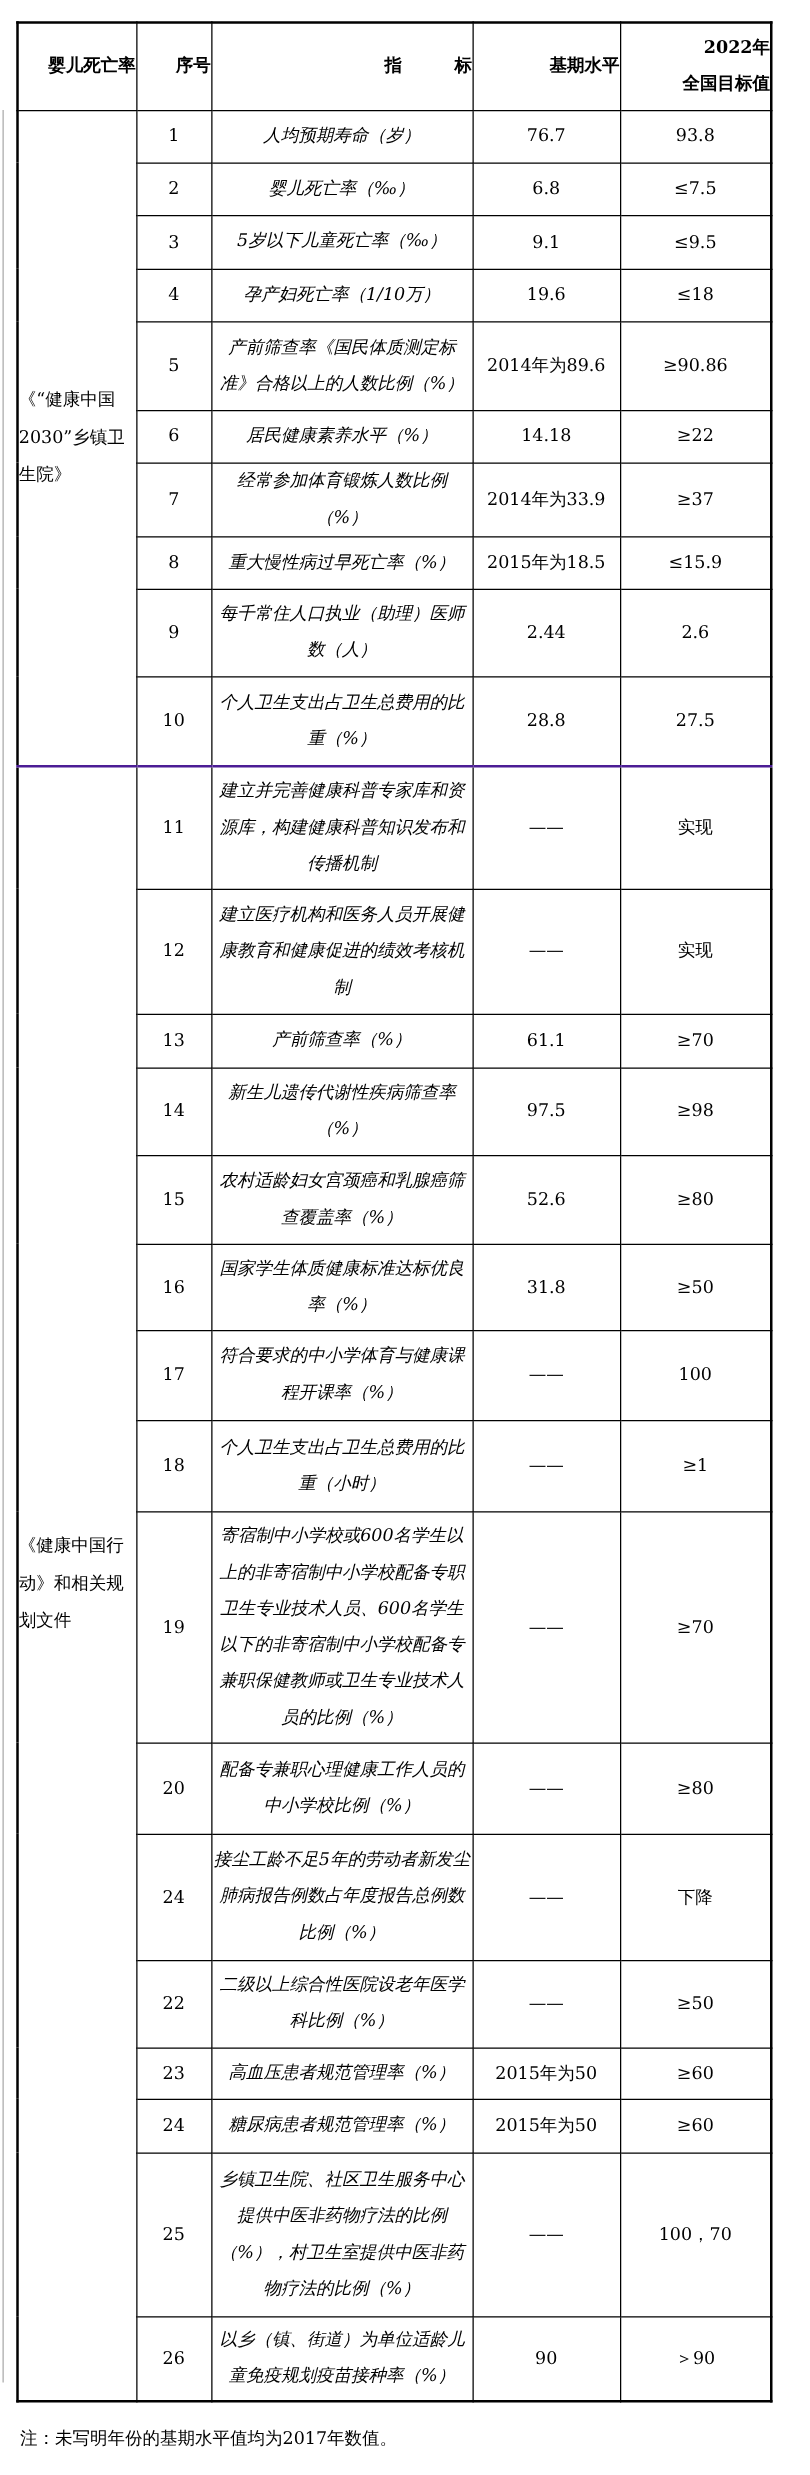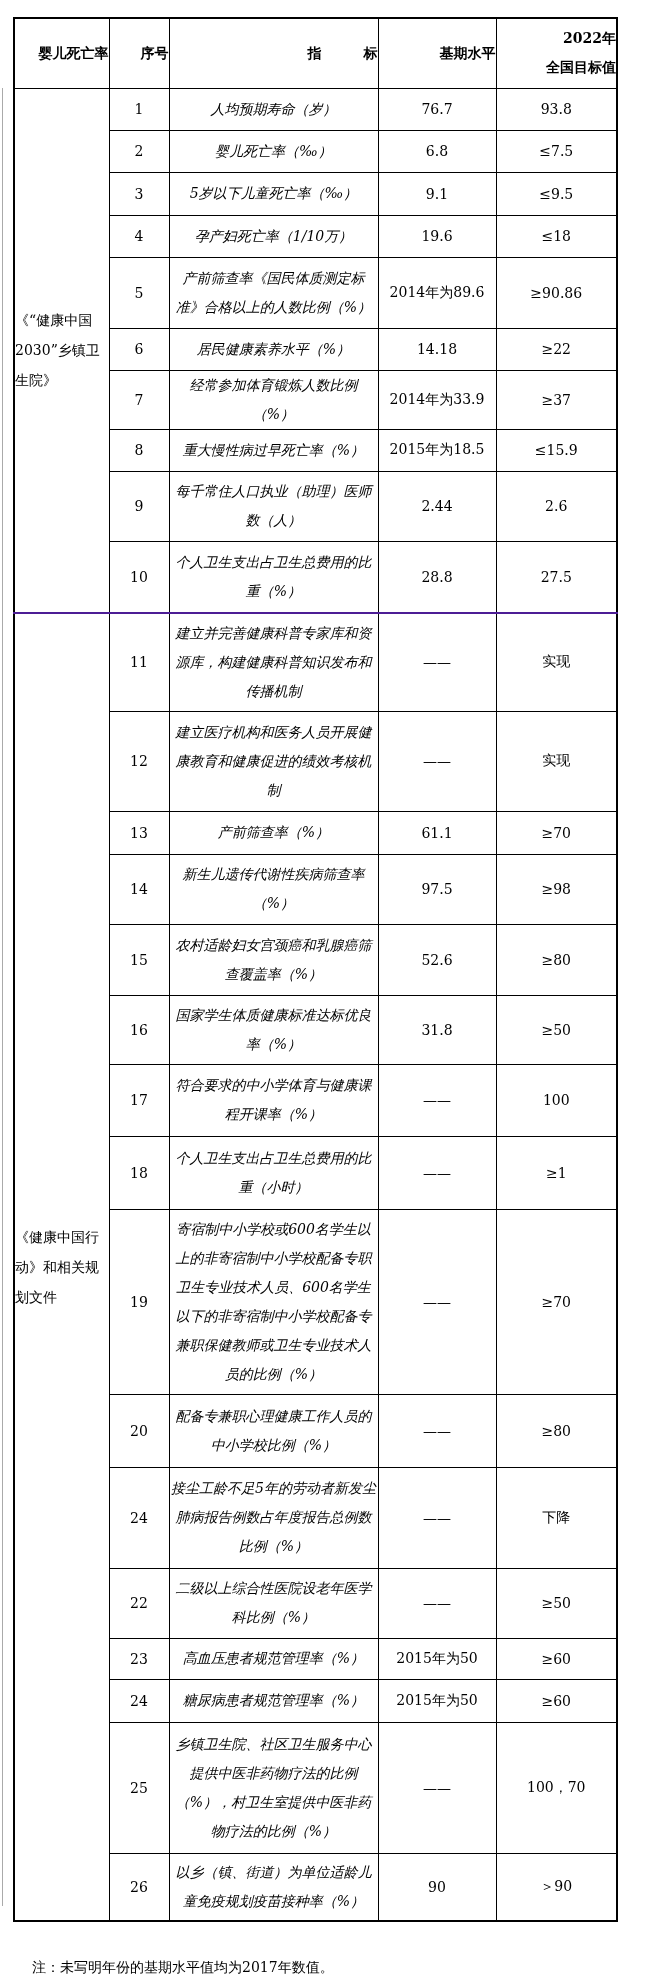--- a/index.html
+++ b/index.html
@@ -61,21 +61,21 @@
     text-align: left;
     padding: 0 1px 0 2px;
     line-height: 30px;
     vertical-align: middle;
   }
   tr.group-start td { border-top: 2px solid #4c1d95; }
   .note {
     position: absolute;
     left: 16px;
     top: 1941px;
-    margin: 16px;
+    margin: 0;
     font-size: 14px;
     line-height: 21px;
   }
 </style>
 </head>
 <body>
 
 <div class="page">
   <div class="edge-line"></div>
 

